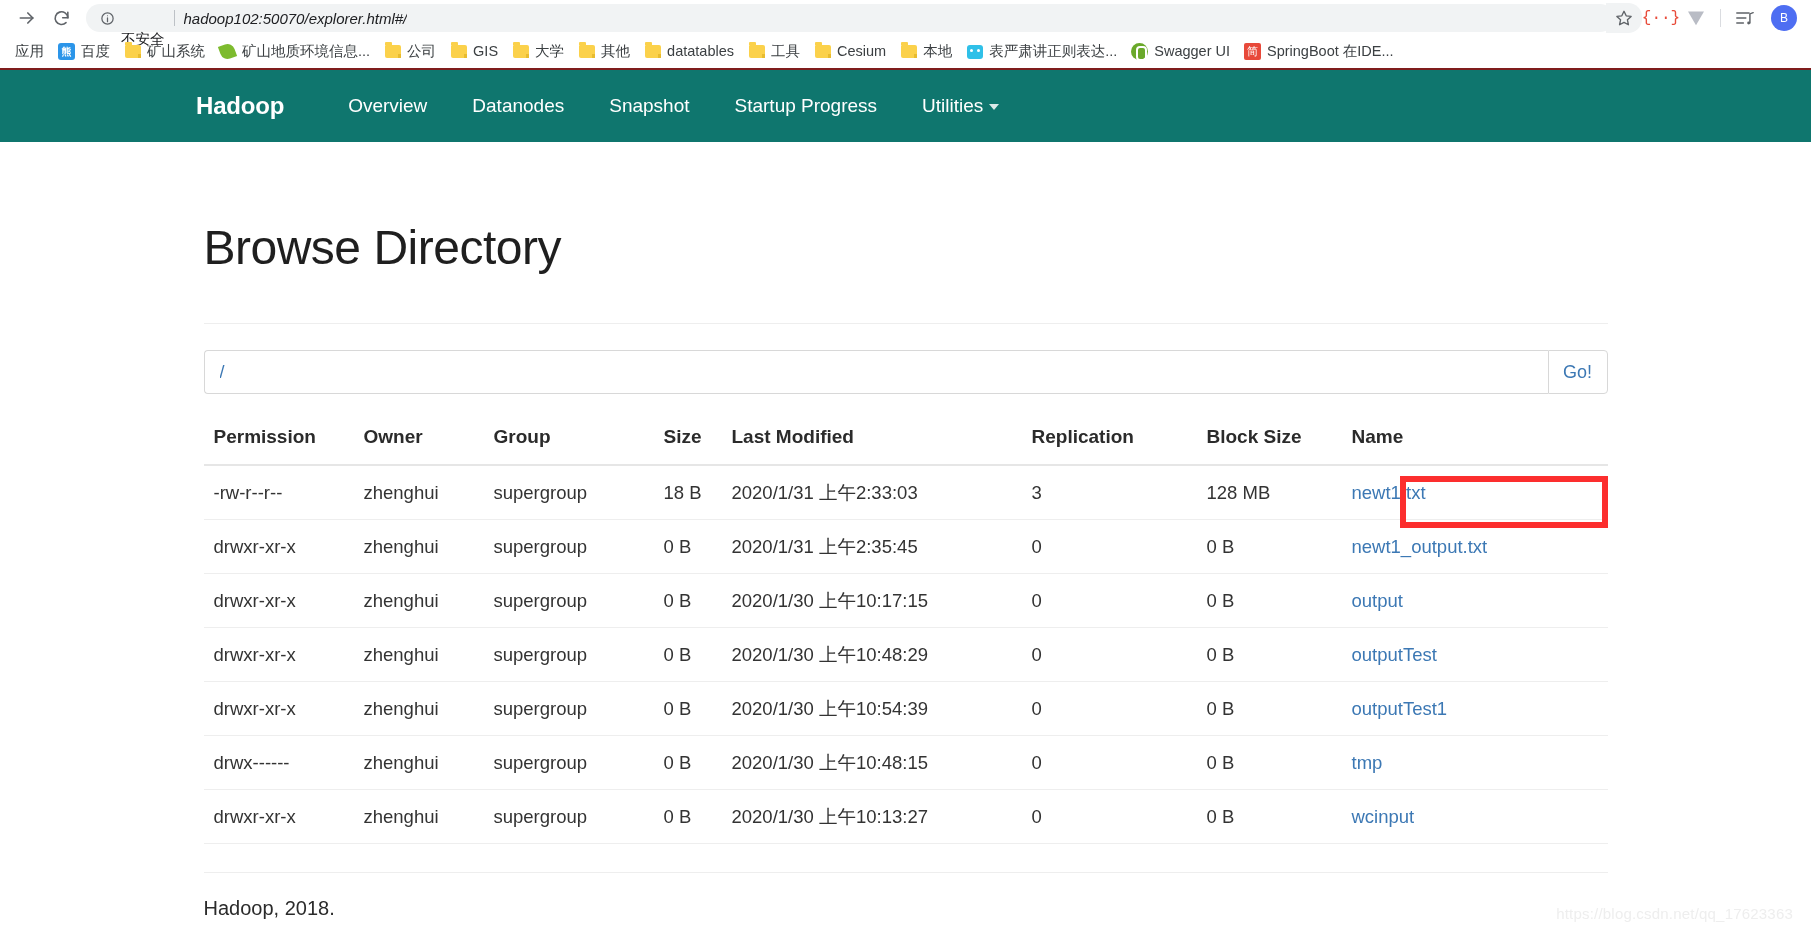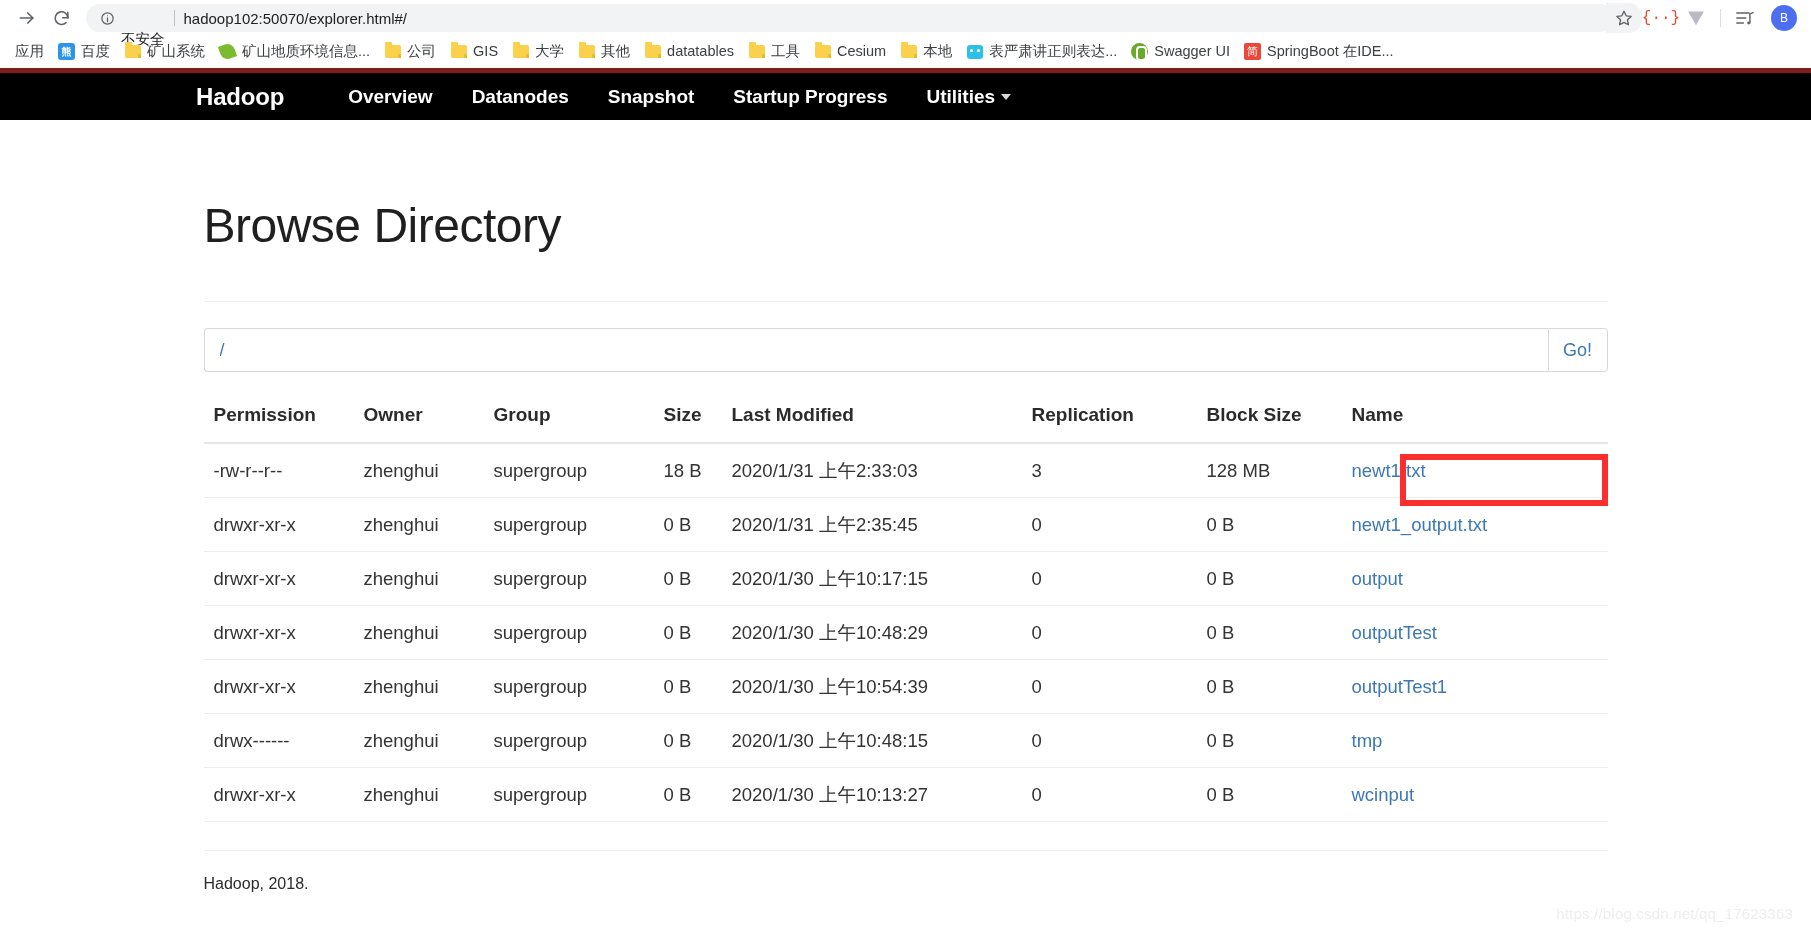--- a/index.html
+++ b/index.html
@@ -60,20 +60,21 @@
     background: #bdc1c6;
     margin: 0 9px;
     flex: 0 0 auto;
   }
   .omnibox .url {
     font-size: 15px;
     color: #202124;
     white-space: nowrap;
     overflow: hidden;
     text-overflow: ellipsis;
+    font-style: italic;
   }
 
   .star-btn {
     width: 36px; height: 30px;
     display: flex; align-items: center; justify-content: center;
     background: #f1f3f4;
     border-radius: 0 14px 14px 0;
     margin-left: -14px;
     margin-right: 8px;
     color: #5f6368;
@@ -186,39 +187,38 @@
     background: #e8493a; color: #fff;
     font-size: 11px; line-height: 17px; text-align: center;
   }
 
   
   .page {
     width: 1811px;
     background: #ffffff;
   }
   .navbar {
-    height: 52px;
-    background: #000000;
+    height: 74px;
+    background: #0f766e;
     display: flex;
     align-items: center;
     padding-left: 196px;
-    border-top: 5px solid #7f1d1d;
+    border-top: 2px solid #7f1d1d;
   }
   .navbar .brand {
     color: #ffffff;
     font-size: 24px;
     font-weight: bold;
     margin-right: 46px;
     letter-spacing: -0.2px;
   }
   .navbar .nav-links {
     display: flex;
     align-items: center;
-    gap: 3px;
-    font-weight: bold;
+    gap: 9px;
   }
   .navbar .nav-link {
     color: #ffffff;
     font-size: 19px;
     padding: 0 18px;
     line-height: 58px;
     white-space: nowrap;
   }
   .caret {
     display: inline-block;
@@ -325,21 +325,21 @@
     pointer-events: none;
   }
 
   .footer-rule {
     border: 0;
     border-top: 1px solid #eeeeee;
     margin: 28px 12px 0 12px;
   }
   .footer-text {
     margin: 24px 12px 0 12px;
-    font-size: 16px;
+    font-size: 20px;
     color: #2b2b2b;
   }
 
   .watermark {
     position: absolute;
     right: 18px;
     bottom: 8px;
     font-size: 15px;
     color: #eeeeee;
     letter-spacing: 0.2px;

